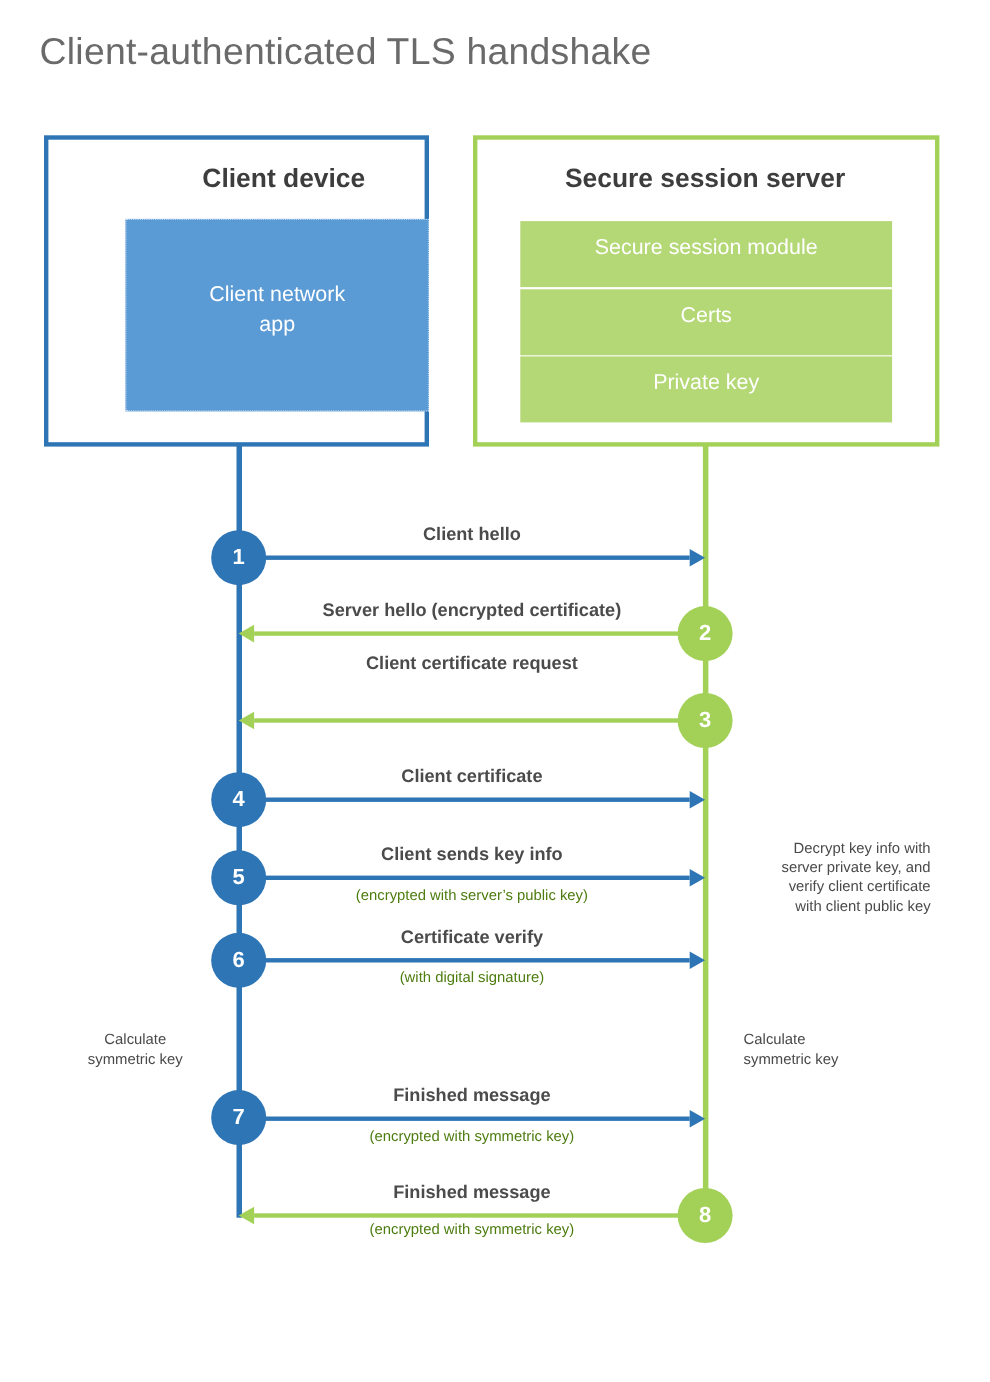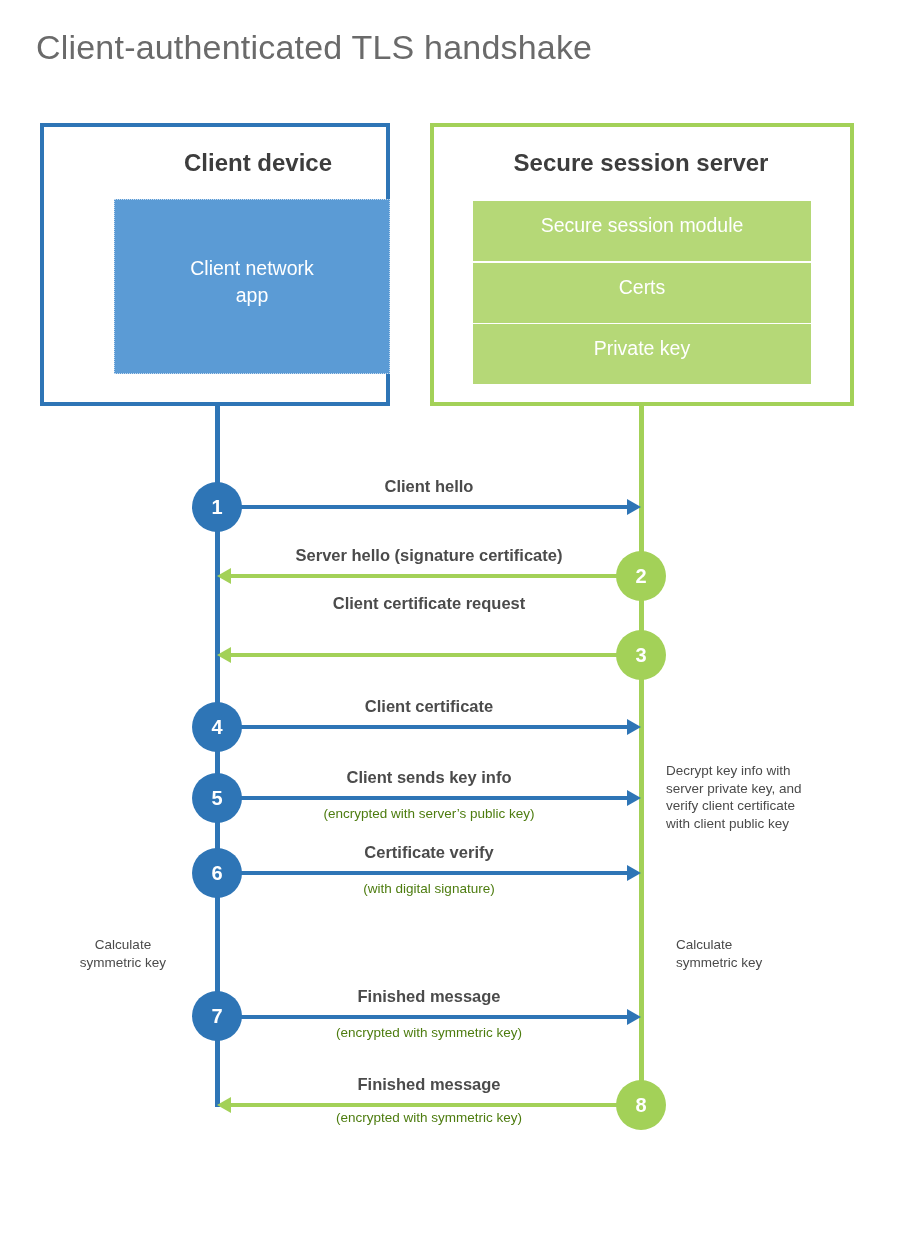--- a/index.html
+++ b/index.html
@@ -49,21 +49,21 @@
   .arrow.left{left:231px;}
   .arrow::after{content:"";position:absolute;top:-6px;width:0;height:0;
     border-top:8px solid transparent;border-bottom:8px solid transparent;}
   .arrow.right::after{right:-14px;border-left:14px solid #2e75b6;}
   .arrow.left::after{left:-14px;border-right:14px solid #a3d158;}
   
   .msg-label{left:217px;width:424px;text-align:center;font-size:16.5px;color:#4b4b4b;font-weight:bold;}
   .msg-sublabel{left:217px;width:424px;text-align:center;font-size:13.5px;color:#4d7c0f;}
   
   .note{font-size:13.5px;line-height:17.5px;color:#4a4a4a;white-space:pre-line;}
-  .note-decrypt{left:666px;top:762px;width:180px;text-align:left;}
+  .note-decrypt{left:666px;top:762px;width:180px;text-align:right;}
   .note-calc-left{left:60px;top:936px;width:126px;text-align:center;}
   .note-calc-right{left:676px;top:936px;width:130px;text-align:left;}
 </style>
 </head>
 <body>
 
 <div class="abs page-title">Client-authenticated TLS handshake</div>
 
 <div class="abs actor-box client-box"></div>
 <div class="abs actor-title client-title">Client device</div>
@@ -76,21 +76,21 @@
 <div class="abs server-bar" style="top:263px">Certs</div>
 <div class="abs server-bar" style="top:324px">Private key</div>
 
 <div class="abs lifeline blue"></div>
 <div class="abs lifeline green"></div>
 
 <div class="abs msg-label" style="top:477px">Client hello</div>
 <div class="abs arrow right blue" style="top:505px"></div>
 <div class="abs circle blue" style="left:192px;top:482px">1</div>
 
-<div class="abs msg-label" style="top:546px">Server hello (signature certificate)</div>
+<div class="abs msg-label" style="top:546px">Server hello (encrypted certificate)</div>
 <div class="abs arrow left green" style="top:574px"></div>
 <div class="abs circle green" style="left:616px;top:551px">2</div>
 
 <div class="abs msg-label" style="top:594px">Client certificate request</div>
 <div class="abs arrow left green" style="top:653px"></div>
 <div class="abs circle green" style="left:616px;top:630px">3</div>
 
 <div class="abs msg-label" style="top:697px">Client certificate</div>
 <div class="abs arrow right blue" style="top:725px"></div>
 <div class="abs circle blue" style="left:192px;top:702px">4</div>

